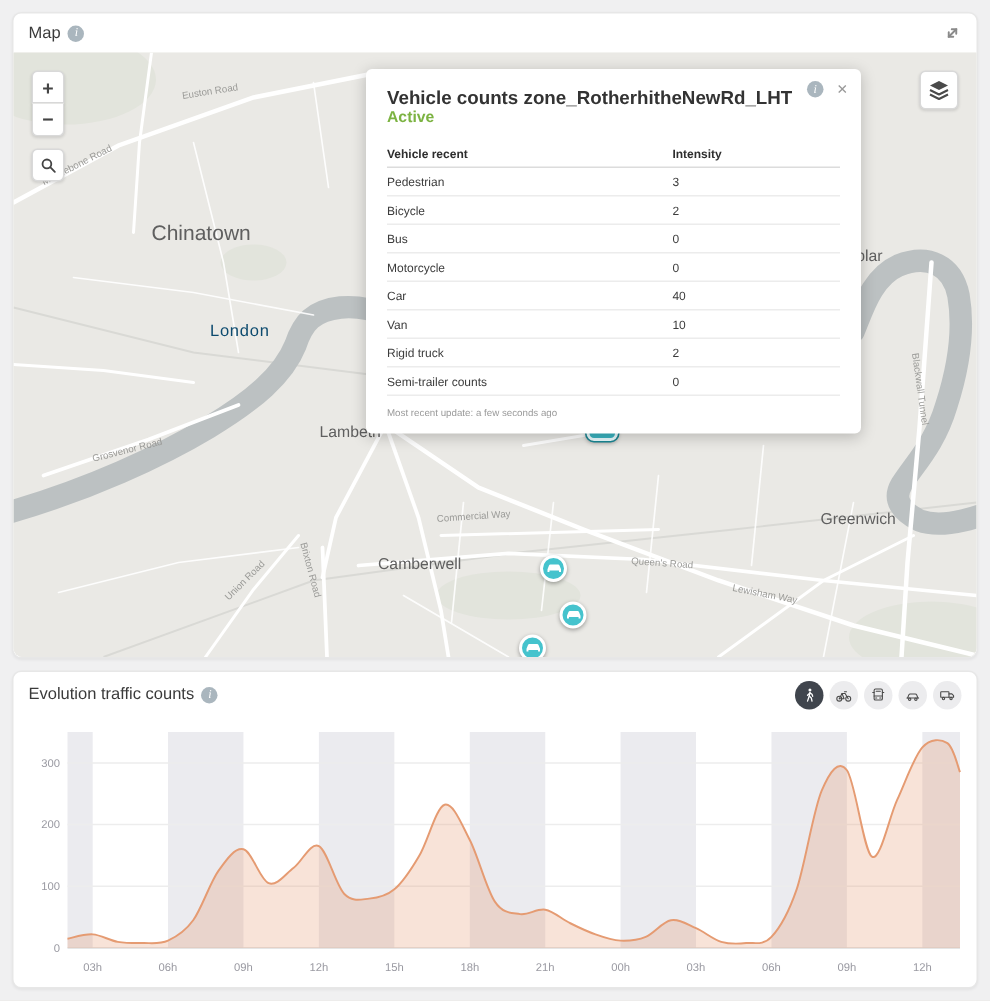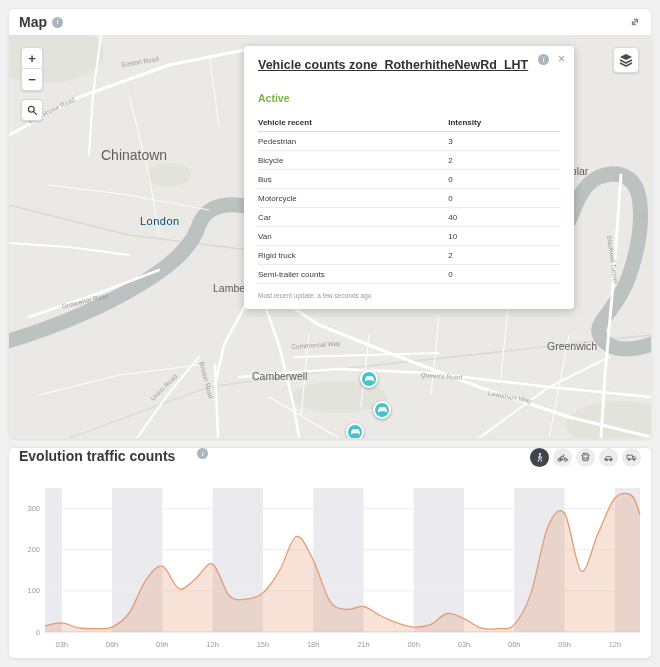--- a/index.html
+++ b/index.html
@@ -2,21 +2,21 @@
 <html><head>
 <meta charset="utf-8">
 <style>
   * { margin:0; padding:0; box-sizing:border-box; }
   html,body { width:660px; height:667px; }
   body { background:#f0f0f1; font-family:"Liberation Sans", sans-serif; position:relative; overflow:hidden; }
   .panel { position:absolute; background:#fff; border-radius:6px; border:1px solid #e7e7e7; box-shadow:0 1px 2px rgba(0,0,0,0.06); }
   .map-panel { left:8px; top:8px; width:644px; height:431px; }
   .chart-panel { left:8px; top:447px; width:644px; height:212px; }
   .panel-header { display:flex; align-items:center; gap:5px; padding:0 10px; height:26px; }
-  .panel-title { font-size:14px; font-weight:bold; color:#3a3a3a; }
+  .panel-title { font-size:11px; font-weight:normal; color:#3a3a3a; }
   .info-dot { width:11px; height:11px; min-width:11px; border-radius:50%; background:#aab6be; color:#fff; font-size:8px; font-style:italic; font-family:"Liberation Serif", serif; display:inline-flex; align-items:center; justify-content:center; line-height:1; cursor:pointer; }
   .expand-btn { margin-left:auto; cursor:pointer; display:flex; }
 
   
   .map-area { position:relative; width:642px; height:403px; overflow:hidden; border-radius:0 0 6px 6px; background:#eae9e5; }
   .map-canvas { position:absolute; left:0; top:0; z-index:0; }
   .map-label { position:absolute; color:#5f5f5f; pointer-events:none; z-index:2; white-space:nowrap; }
   .road-label { position:absolute; color:#9b9b98; font-size:6.5px; pointer-events:none; z-index:2; white-space:nowrap; transform-origin:0 0; }
   .marker { position:absolute; z-index:5; display:flex; align-items:center; justify-content:center; cursor:pointer;
             background:#45c3cd; border:2px solid #fff; border-radius:50%; width:18px; height:18px; box-shadow:0 1px 3px rgba(0,0,0,0.35); }
@@ -26,33 +26,33 @@
              font-size:13px; font-weight:bold; color:#444; cursor:pointer; box-shadow:0 1px 2px rgba(0,0,0,0.12); }
   .ctl-btn.top { border-radius:4px 4px 0 0; }
   .ctl-btn.bottom { border-radius:0 0 4px 4px; border-top:none; }
   .ctl-btn.single { border-radius:4px; margin-top:8px; }
   .layers-btn { position:absolute; right:12px; top:12px; z-index:10; width:26px; height:26px; background:#fff; border:1px solid #d9d9d9;
                 border-radius:4px; display:flex; align-items:center; justify-content:center; cursor:pointer; box-shadow:0 1px 2px rgba(0,0,0,0.12); }
 
   
   .popup { position:absolute; left:235px; top:11px; width:330px; z-index:30; background:#fff; border-radius:4px;
            box-shadow:0 2px 10px rgba(0,0,0,0.22); padding:12px 14px 10px 14px; }
-  .popup-title { font-size:12.5px; font-weight:bold; color:#333;text-decoration:underline; }
-  .popup-status { font-size:10.5px; margin-top:20px; font-weight:bold; }
+  .popup-title { font-size:12.5px; font-weight:bold; color:#333; }
+  .popup-status { font-size:10.5px; margin-top:0; font-weight:bold; }
   .popup-close { position:absolute; right:9px; top:7px; font-size:12px; color:#999; cursor:pointer; line-height:1; }
   .popup-info { position:absolute; right:25px; top:8px; }
   .tbl { margin-top:9px; }
   .tbl-row { display:flex; align-items:center; padding:4.5px 0; border-bottom:1px solid #ececec; font-size:8px; color:#3c3c3c; }
   .tbl-row.head { font-weight:bold; color:#2e2e2e; border-bottom:1px solid #dcdcdc; }
   .tbl-cell-label { flex:0 0 63%; }
   .tbl-cell-value { flex:1; }
   .popup-footer { font-size:6.5px; color:#9a9a9a; margin-top:8px; }
 
   
-  .chart-header { height:30px; padding:0 10px; display:flex; align-items:flex-start; gap:22px; }
+  .chart-header { height:30px; padding:0 10px; display:flex; align-items:center; gap:5px; }
   .filters { margin-left:auto; display:flex; gap:4px; }
   .filter-btn { width:19px; height:19px; border-radius:50%; border:none; display:flex; align-items:center; justify-content:center;
                 background:#ececee; color:#4a4a4a; cursor:pointer; }
   .filter-btn.active { background:#40454d; color:#fff; }
   .filter-btn svg { display:block; }
   .chart-wrap { padding:2px 8px 0 8px; }
 </style>
 </head>
 <body>
 

